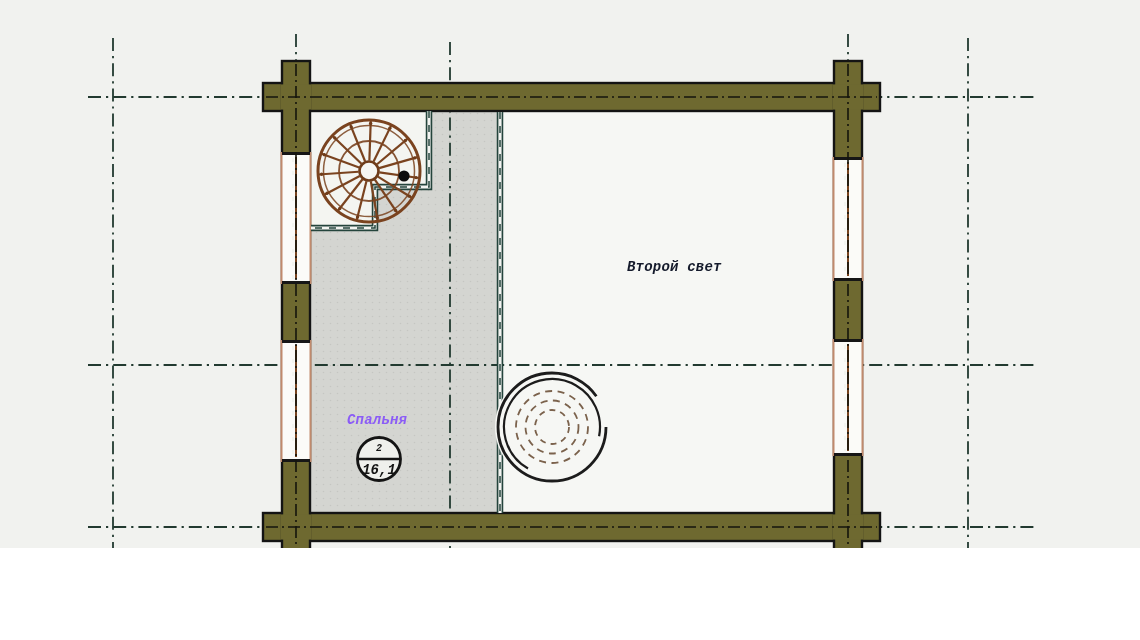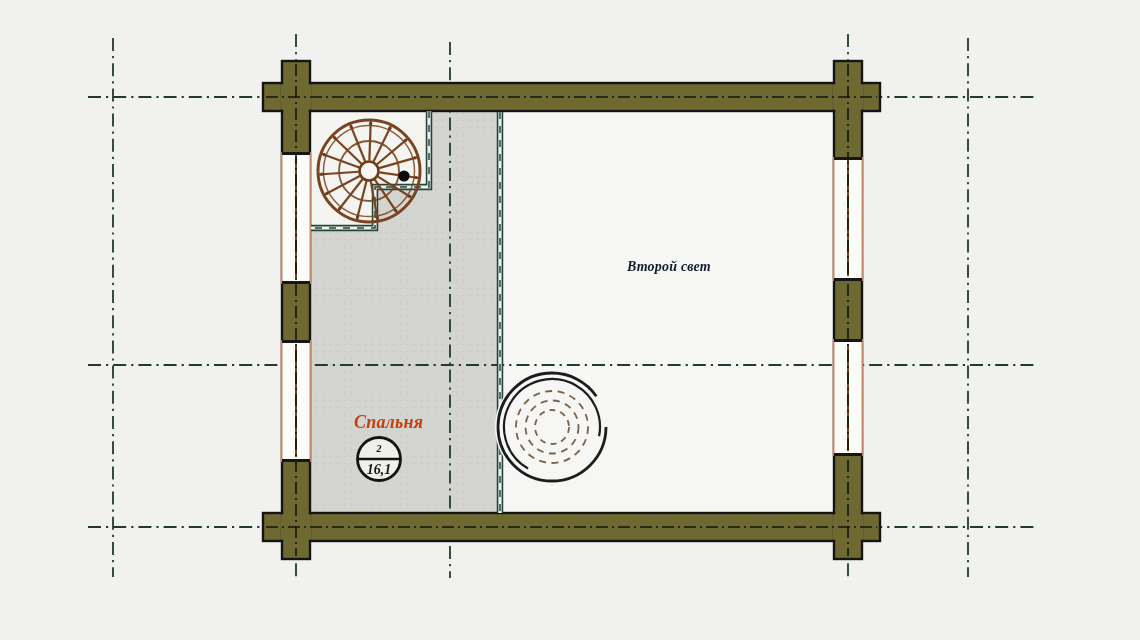--- a/index.html
+++ b/index.html
@@ -1,43 +1,43 @@
 <!DOCTYPE html>
 <html><head>
 <meta charset="utf-8">
 <style>
   html,body{margin:0;padding:0;background:#ffffff;}
   .canvas{
     position:relative;
-    width:1140px;height:640px;
+    width:1140px;height:548px;
     background:#f1f2ef;
     box-shadow:inset 0 0 0 4px #ffffff;
     overflow:hidden;
-    font-family:Liberation Serif, serif;
+    font-family:Liberation Mono, monospace;
   }
   svg{position:absolute;left:0;top:0;}
   .axis{stroke:#223a30;stroke-width:1.8;stroke-dasharray:13 5 2.2 5;fill:none;}
   .wall{fill:#6e6930;stroke:#141414;stroke-width:2.4;}
   .wall-patch{fill:#6e6930;}
   .wall-center{stroke:#15150c;stroke-width:1.6;stroke-dasharray:12 4 2 4;fill:none;}
   .win-glass{fill:#fbfbf8;stroke:#c08a6d;stroke-width:2;}
   .win-cap{fill:#161616;}
   .win-mullion{stroke:#76431f;stroke-width:2;}
   .win-dash{stroke:#eef2ec;stroke-width:1.3;stroke-dasharray:4 9;}
   .rail-outer{stroke:#24443c;stroke-width:6.5;fill:none;}
   .rail-inner{stroke:#f3f4f1;stroke-width:3.2;fill:none;}
   .rail-dash{stroke:#24443c;stroke-width:1.5;stroke-dasharray:7 7;fill:none;}
   .stair-stroke{stroke:#7a431f;fill:none;}
   .plan-label{
     position:absolute;
     font-style:italic;font-weight:700;font-size:14px;
     color:#141a2b;white-space:nowrap;
     letter-spacing:.2px;
   }
-  .bedroom{color:#c2410c;font-size:18px;margin-left:7px;}
+  .bedroom{color:#8b5cf6;font-size:14px;}
   .stamp-text{
     position:absolute;left:357px;width:44px;text-align:center;
     font-weight:700;color:#141414;font-style:italic;
   }
   .stamp-number{top:443px;font-size:10px;}
   .stamp-area{top:462px;font-size:14px;}
 </style>
 </head>
 <body>
 

